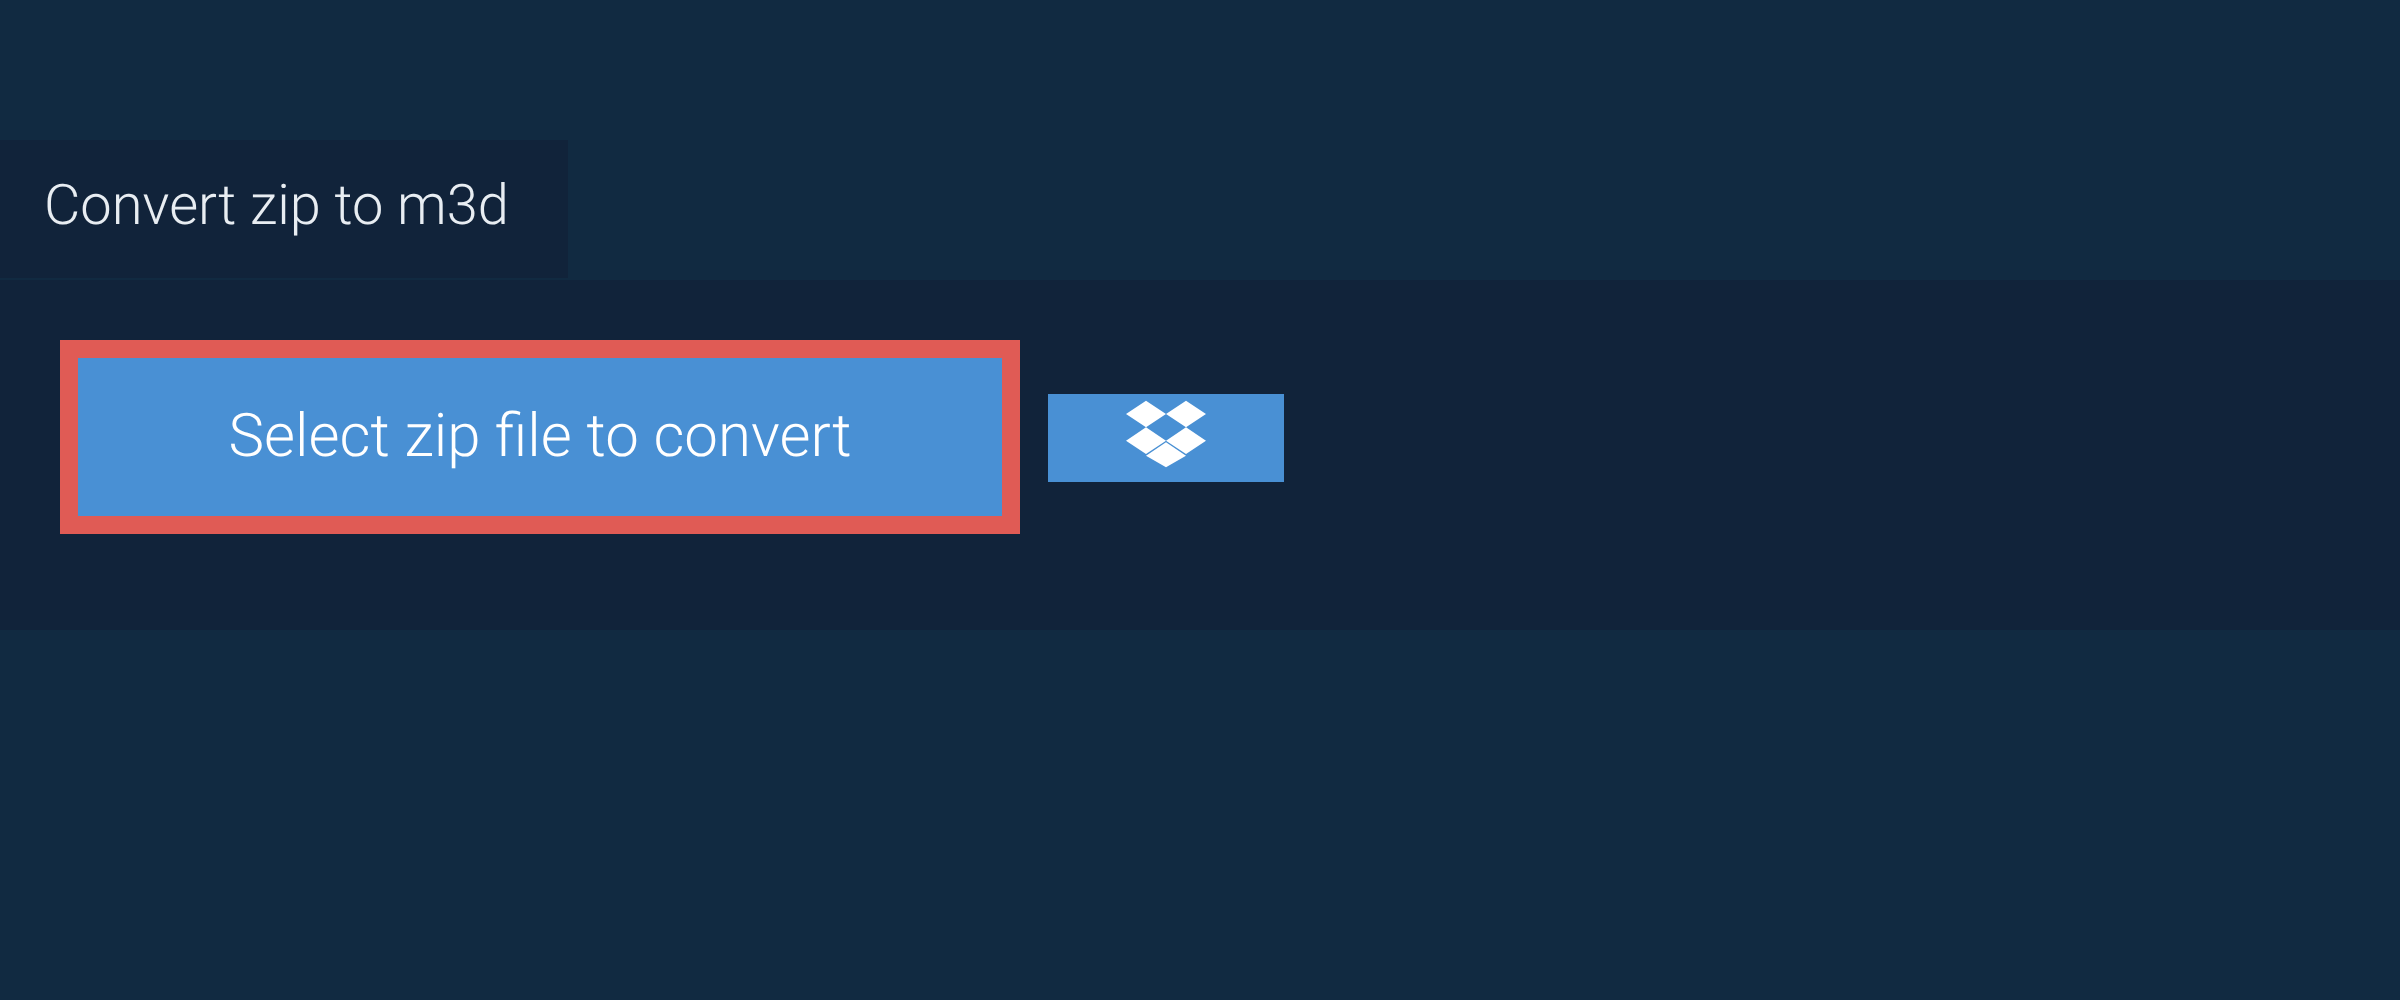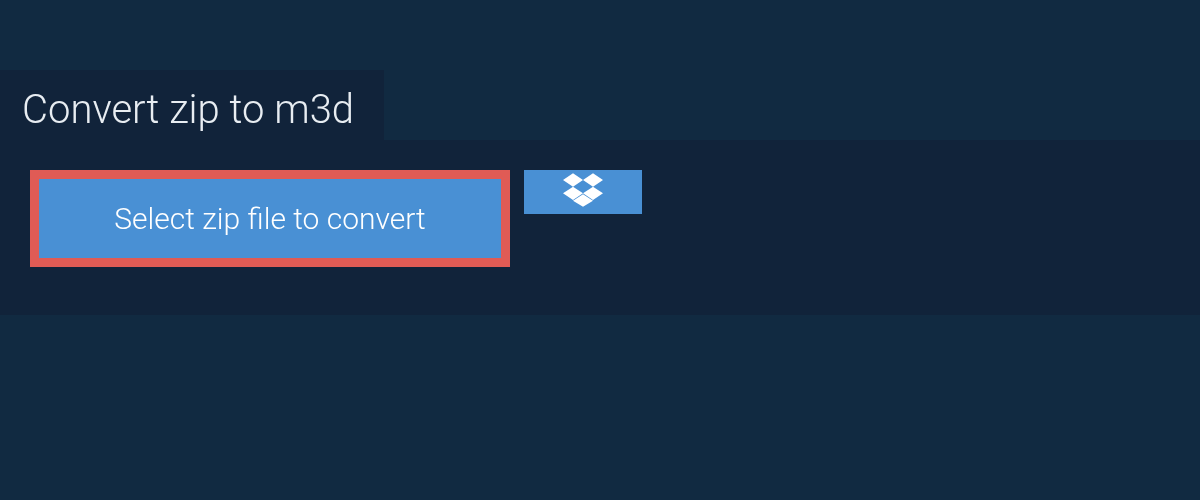--- a/index.html
+++ b/index.html
@@ -16,38 +16,38 @@
       overflow: hidden;
     }
     .tab-container {
       position: absolute;
       top: 70px;
       left: 0;
     }
     .tab {
       background: #11233a;
       color: #e8edf2;
-      font-size: 40px;
+      font-size: 28px;
       font-weight: 300;
       padding: 16px 30px 20px 22px;
       display: inline-block;
     }
     .panel {
       position: absolute;
       top: 140px;
       left: 0;
       right: 0;
       height: 175px;
       background: #11233a;
       padding: 30px 30px;
     }
     .button-group {
       display: flex;
       gap: 14px;
-      align-items: flex-start;
+      align-items: center;
     }
     .select-button {
       background: #4990d4;
       border: 9px solid #e05b55;
       color: #ffffff;
       font-size: 30px;
       font-weight: 300;
       padding: 22px 48px;
       cursor: pointer;
       display: inline-flex;

